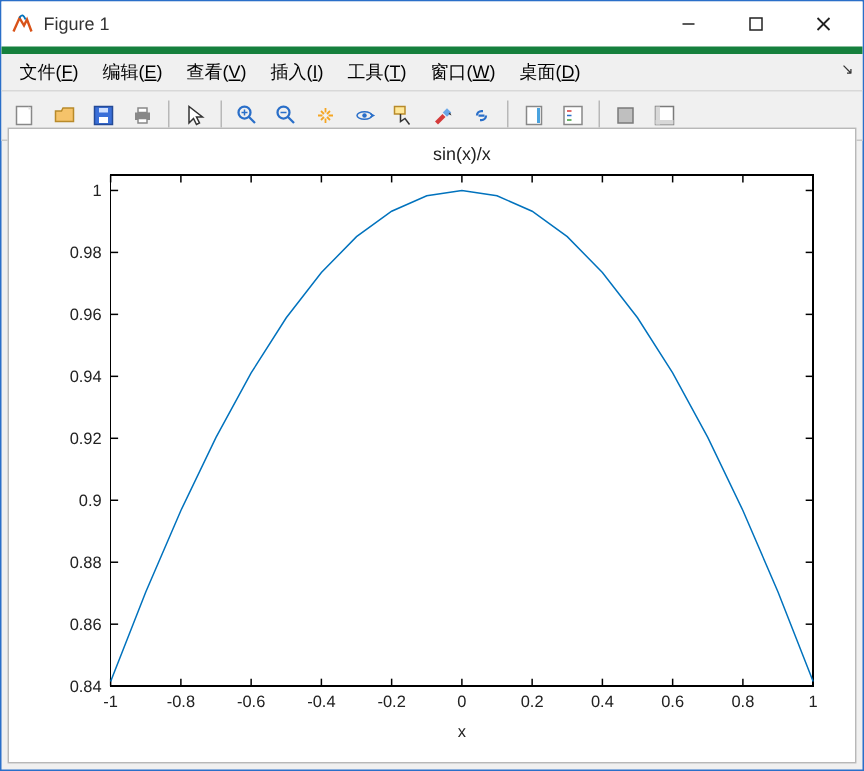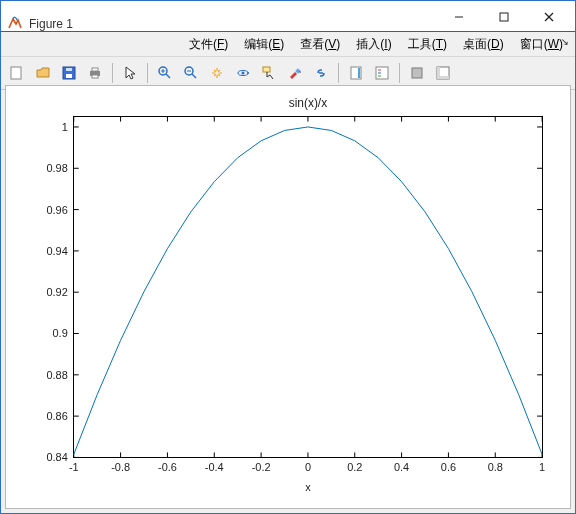--- a/index.html
+++ b/index.html
@@ -1,22 +1,22 @@
 <!DOCTYPE html>
 <html><head>
 <meta charset="utf-8">
 <style>
   html, body { margin:0; padding:0; font-family: "Microsoft YaHei", "Segoe UI", Arial, sans-serif; font-size:12px; background:#e8f0e8; }
   .window { width:576px; height:514px; background:#f0f0f0; border:1px solid #2a6fc9; box-sizing:border-box; position:relative; }
-  .titlebar { height:30px; background:#fff; display:flex; align-items:flex-end; padding:0 4px 0 6px; border-bottom:1px solid #15803d; }
+  .titlebar { height:30px; background:#fff; display:flex; align-items:center; padding:0 4px 0 6px; border-bottom:5px solid #15803d; }
   .titlebar .app-icon { width:16px; height:16px; margin-right:6px; }
   .titlebar .title { flex:0 0 auto; font-size:12px; color:#333; }
   .titlebar .spacer { flex:1; }
   .winbtn { width:45px; height:29px; display:flex; align-items:center; justify-content:center; color:#222; }
-  .menubar { height:24px; display:flex; align-items:center; padding:0 4px; background:#f0f0f0; border-bottom:1px solid #d8d8d8; font-size:12px; color:#000; position:relative;justify-content:flex-end; }
+  .menubar { height:24px; display:flex; align-items:center; padding:0 4px; background:#f0f0f0; border-bottom:1px solid #d8d8d8; font-size:12px; color:#000; position:relative; }
   .menu-item { padding:2px 8px; cursor:default; }
   .menu-arrow { position:absolute; right:6px; top:4px; font-size:10px; color:#333; }
   .toolbar { height:28px; display:flex; align-items:center; padding:2px 4px; background:#f0f0f0; border-bottom:1px solid #c8c8c8; gap:2px; }
   .tbtn { width:22px; height:22px; display:flex; align-items:center; justify-content:center; border:1px solid transparent; border-radius:2px; }
   .tsep { width:1px; height:20px; background:#b8b8b8; margin:0 3px; }
   .figure-area { position:absolute; top:84px; left:4px; right:4px; bottom:4px; background:#fff; border:1px solid #b8b8b8; }
   svg.icon { width:16px; height:16px; display:block; }
   .axis-text { font-family: Arial, sans-serif; font-size:11px; fill:#222; }
   .tick-text { font-family: Arial, sans-serif; font-size:11px; fill:#222; }
   .title-text { font-family: Arial, sans-serif; font-size:12px; fill:#222; }
@@ -53,22 +53,22 @@
         </svg>
       </div>
   </div>
 
   <div class="menubar">
     <div class="menu-item"><span>文件</span>(<span class="u">F</span>)</div>
     <div class="menu-item"><span>编辑</span>(<span class="u">E</span>)</div>
     <div class="menu-item"><span>查看</span>(<span class="u">V</span>)</div>
     <div class="menu-item"><span>插入</span>(<span class="u">I</span>)</div>
     <div class="menu-item"><span>工具</span>(<span class="u">T</span>)</div>
+    <div class="menu-item"><span>窗口</span>(<span class="u">W</span>)</div>
     <div class="menu-item"><span>桌面</span>(<span class="u">D</span>)</div>
-    <div class="menu-item"><span>窗口</span>(<span class="u">W</span>)</div>
     <span class="menu-arrow">↘</span>
   </div>
 
   <div class="toolbar">
     <div class="tbtn">
         <svg class="icon" viewBox="0 0 16 16">
           <rect x="2" y="2" width="10" height="12" fill="#fff" stroke="#888"></rect>
           <path d="M10 2 L12 4 L10 4 Z" fill="#ddd"></path>
         </svg>
       </div>

